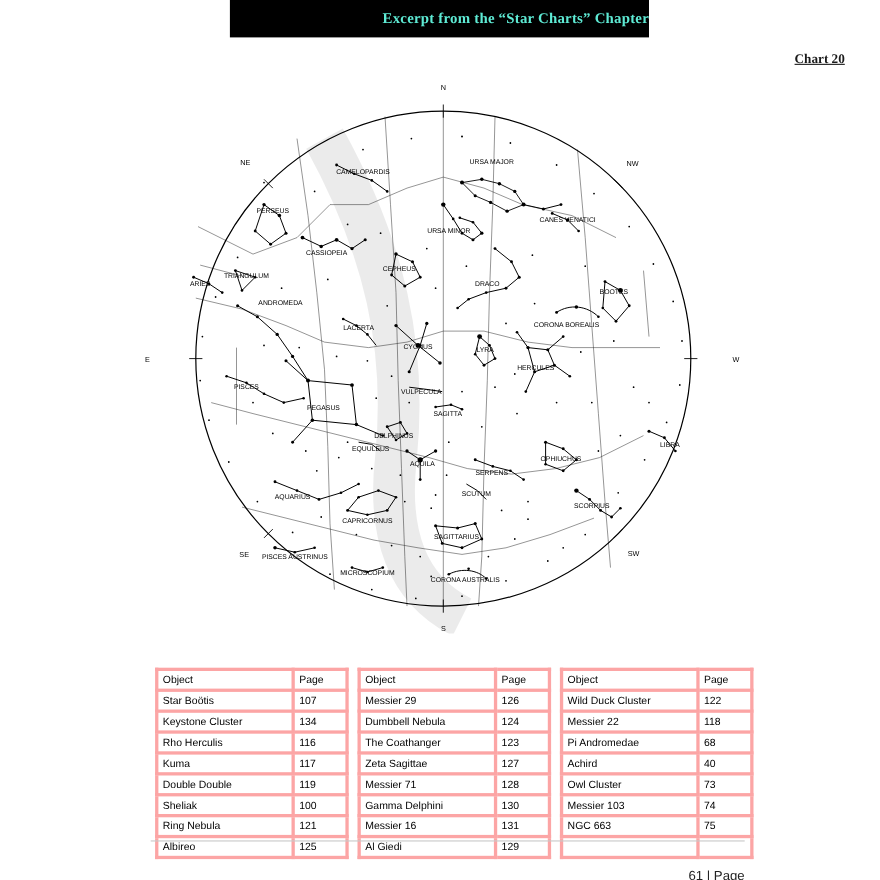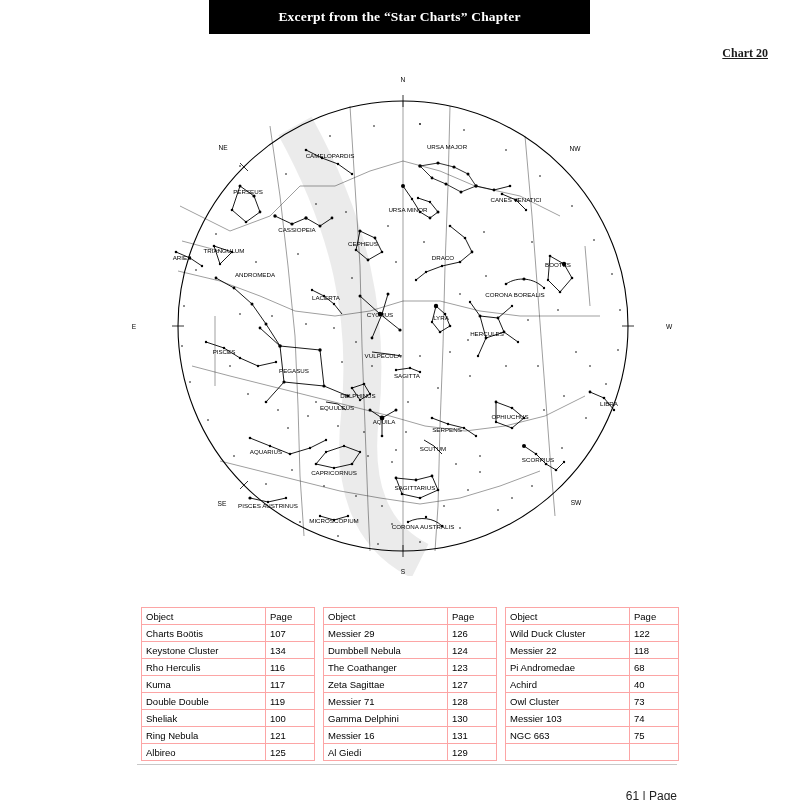--- a/index.html
+++ b/index.html
@@ -22,24 +22,24 @@
     box-sizing: border-box;
   }
   
   .header-banner {
     position: absolute;
     left: 209px;
     top: 0px;
     width: 381px;
     height: 34px;
     background: #000000;
-    color: #ffffff;
+    color: #5eead4;
     display: flex;
     align-items: center;
-    justify-content: center;
+    justify-content: flex-end;
     font-weight: bold;
     font-size: 13.5px;
     font-family: "Liberation Serif", serif;
     letter-spacing: 0.2px;
   }
   .chart-label {
     position: absolute;
     right: 32px;
     top: 46px;
     font-size: 12px;
@@ -76,21 +76,21 @@
     width: 534px;
     display: flex;
     gap: 8px;
   }
   table.obj-table {
     border-collapse: collapse;
     width: 173px;
     table-layout: fixed;
   }
   table.obj-table th, table.obj-table td {
-    border: 1px solid #fca5a5;
+    border: 3px solid #fca5a5;
     font-size: 9.5px;
     font-family: "Liberation Sans", sans-serif;
     padding: 1px 4px;
     height: 14px;
     line-height: 13px;
     text-align: left;
     vertical-align: middle;
     white-space: nowrap;
     overflow: hidden;
   }
@@ -554,21 +554,21 @@
           <col class="c2">
         </colgroup>
       <thead>
         <tr>
           <th>Object</th>
           <th>Page</th>
         </tr>
       </thead>
       <tbody>
         <tr>
-            <td>Charts Boötis</td>
+            <td>Star Boötis</td>
             <td>107</td>
           </tr>
         <tr>
             <td>Keystone Cluster</td>
             <td>134</td>
           </tr>
         <tr>
             <td>Rho Herculis</td>
             <td>116</td>
           </tr>

